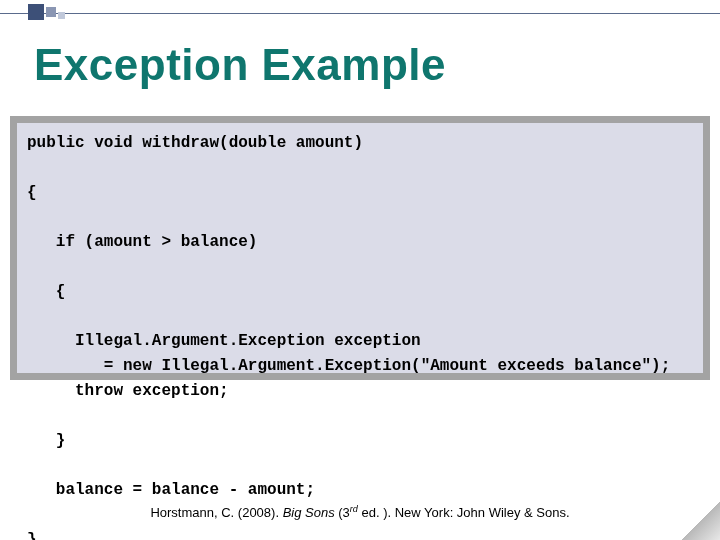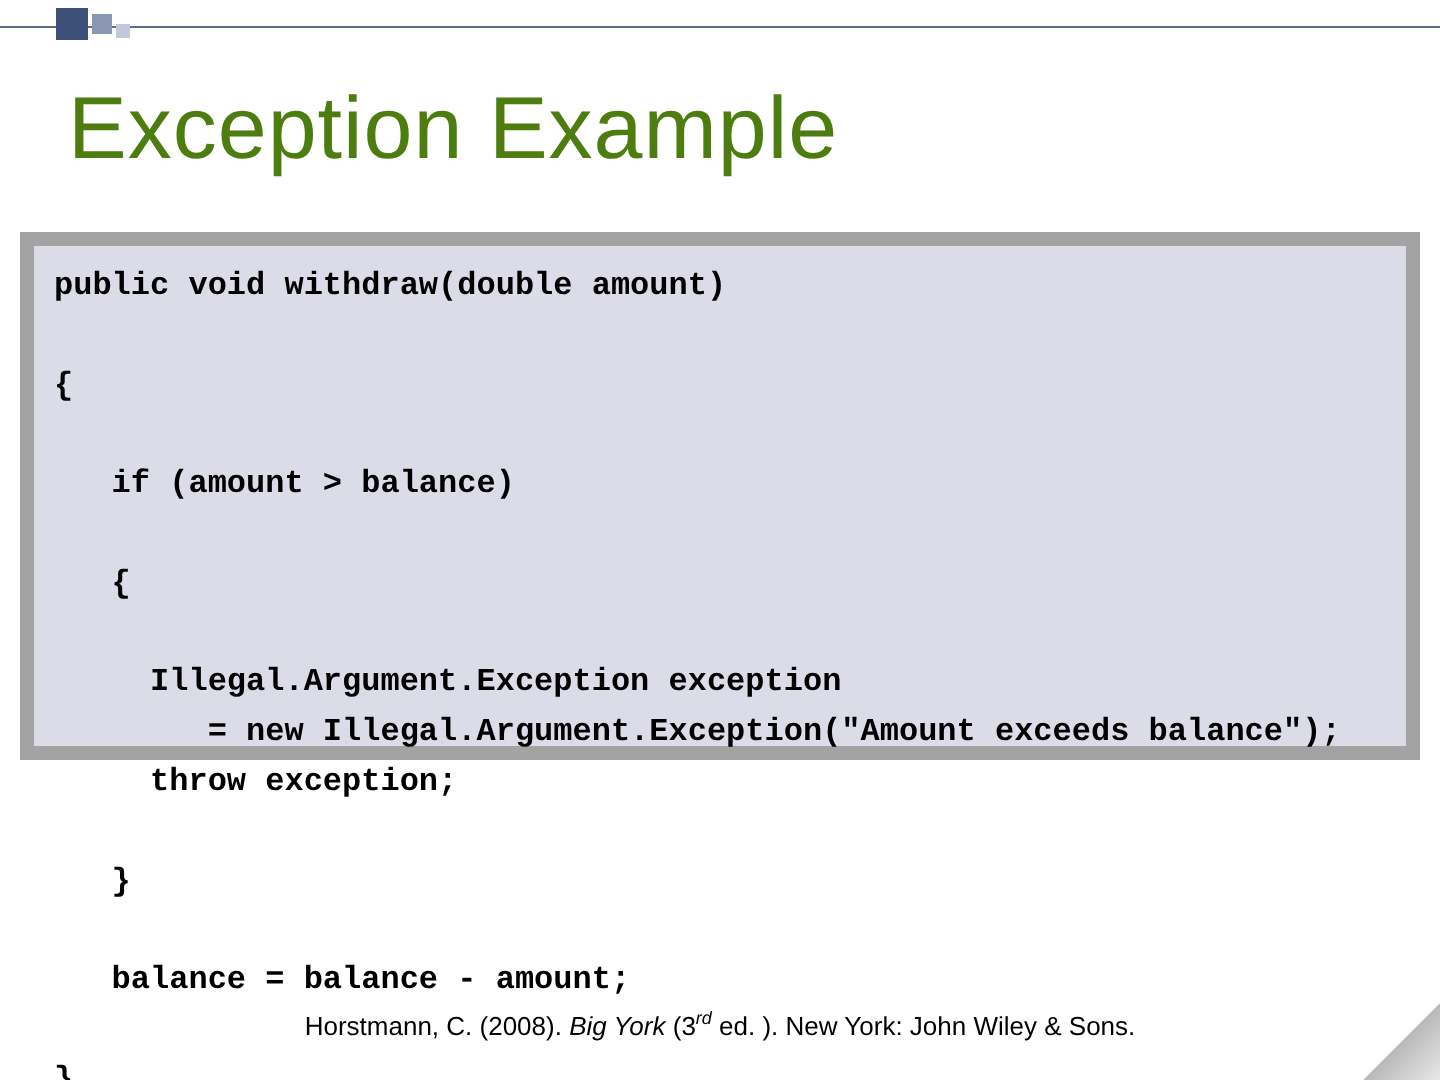--- a/index.html
+++ b/index.html
@@ -38,22 +38,22 @@
   }
   .sq-lg { width: 16px; height: 16px; }
   .sq-md { width: 10px; height: 10px; margin-top: 3px; background: #8a96b3; }
   .sq-sm { width: 7px; height: 7px; margin-top: 8px; background: #c0c8da; }
 
   .title {
     position: absolute;
     top: 40px;
     left: 34px;
     font-size: 44px;
-    font-weight: 400;
-    color: #4d7c0f;
+    font-weight: 700;
+    color: #0f766e;
     letter-spacing: 0.5px;
   }
 
   .code-box {
     position: absolute;
     top: 116px;
     left: 10px;
     width: 700px;
     height: 264px;
     background: #dbdce8;
@@ -118,16 +118,16 @@
 <span>     throw exception;</span>
 
 <span>   }</span>
 
 <span>   balance = balance - amount;</span>
 
 <span>}</span></div>
 </div>
 
 <div class="citation">
-  <span>Horstmann, C. (2008). </span><span class="italic">Big York</span><span> (3</span><span class="sup">rd</span><span> ed. ). New York: John Wiley &amp; Sons.</span>
+  <span>Horstmann, C. (2008). </span><span class="italic">Big Sons</span><span> (3</span><span class="sup">rd</span><span> ed. ). New York: John Wiley &amp; Sons.</span>
 </div>
 
 <div class="corner-fold"></div>
 
 </body></html>

